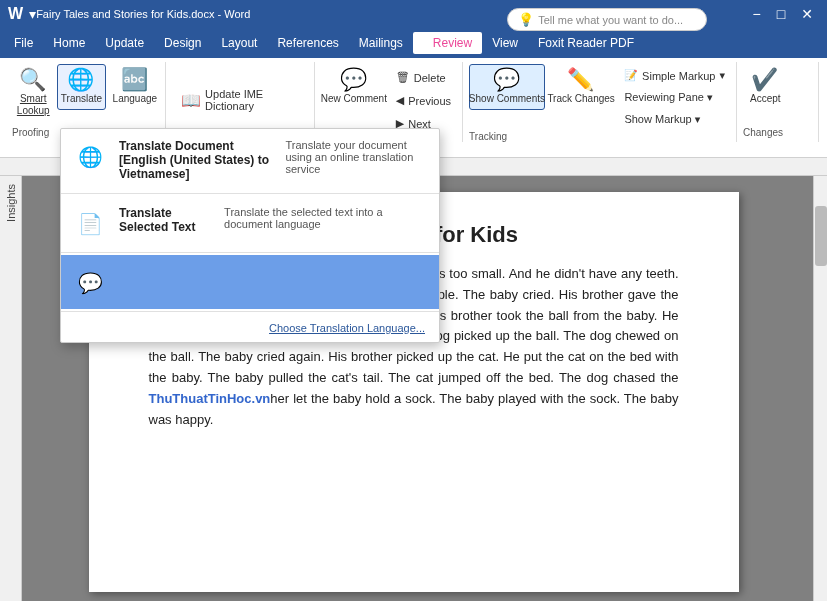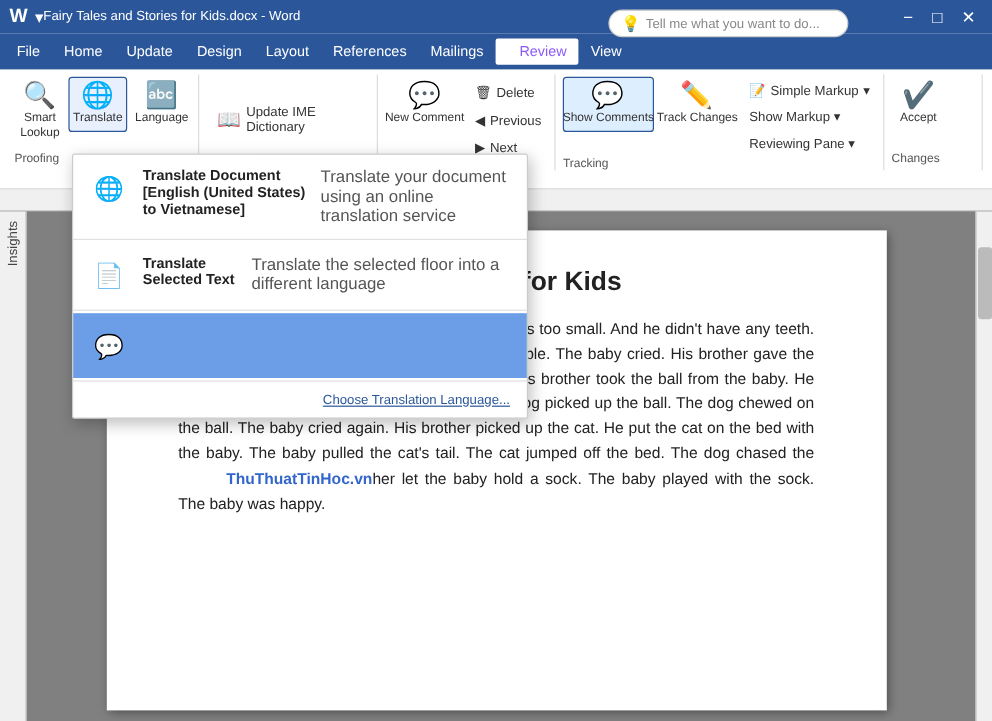--- a/index.html
+++ b/index.html
@@ -29,21 +29,21 @@
       align-items: center;
       padding: 0 4px;
     }
     .menu-item {
       color: white;
       padding: 4px 10px;
       cursor: pointer;
       font-size: 12px;
       border-radius: 2px;
     }
-    .menu-item.active { background: white; color: #8b5cf6; padding-left: 20px; }
+    .menu-item.active { background: white; color: #ec4899; padding-left: 20px; }
 
     
     .ribbon {
       background: white;
       border-bottom: 1px solid #d0d0d0;
       padding: 4px 8px 0 8px;
       height: 100px;
       position: relative;
     }
     .ribbon-groups {
@@ -176,21 +176,20 @@
     }
     .doc-text {
       font-size: 13px;
       line-height: 1.6;
       color: #222;
       text-align: justify;
     }
     .doc-text .watermark {
       color: #3366cc;
       font-weight: bold;
-      margin-left: 40px;
     }
 
     
     .dropdown-menu {
       position: absolute;
       top: 128px;
       left: 60px;
       background: white;
       border: 1px solid #ccc;
       box-shadow: 2px 4px 12px rgba(0,0,0,0.25);
@@ -212,21 +211,21 @@
       display: flex;
       align-items: center;
       justify-content: center;
       font-size: 20px;
       flex-shrink: 0;
       margin-top: 2px;
     }
     .dropdown-item-text { display: flex; gap: 2px; }
     .dropdown-item-title { font-size: 12px; font-weight: 600; color: #222; }
     .dropdown-item-title.white { color: white; }
-    .dropdown-item-desc { font-size: 14px; color: #555; }
+    .dropdown-item-desc { font-size: 11px; color: #555; }
     .dropdown-item-desc.white { color: #ddeeff; }
     .dropdown-divider { height: 1px; background: #e0e0e0; margin: 2px 0; }
     .dropdown-footer {
       padding: 8px 14px;
       font-size: 11px;
       color: #2b579a;
       cursor: pointer;
       text-decoration: underline;
       text-align: right;
     }
@@ -282,34 +281,35 @@
 <div class="menu-bar">
   <div class="menu-item">File</div>
   <div class="menu-item">Home</div>
   <div class="menu-item">Update</div>
   <div class="menu-item">Design</div>
   <div class="menu-item">Layout</div>
   <div class="menu-item">References</div>
   <div class="menu-item">Mailings</div>
   <div class="menu-item active">Review</div>
   <div class="menu-item">View</div>
+  <div class="menu-item">Foxit Reader PDF</div>
   <div class="tell-me" style="margin-left:auto;">
     <span style="font-size:13px;">💡</span>
     <span>Tell me what you want to do...</span>
   </div>
 </div>
 
 <div class="ribbon">
   <div class="ribbon-groups">
 
     <div class="ribbon-group">
       <div class="ribbon-buttons" style="flex-direction:row;gap:2px;">
         <div class="ribbon-btn">
           <span class="icon">🔍</span>
-          <span class="label" style="white-space:pre-line;">Smart
+          <span class="label" style="white-space:pre-line;text-decoration:underline;">Smart
 Lookup</span>
         </div>
         <div class="ribbon-btn" style="border-color:#2b579a;background:#e8f0fe;">
           <span class="icon">🌐</span>
           <span class="label">Translate</span>
         </div>
         <div class="ribbon-btn">
           <span class="icon">🔤</span>
           <span class="label">Language</span>
         </div>
@@ -364,24 +364,24 @@
           <span class="label">Track
 Changes</span>
         </div>
         <div style="display:flex;flex-direction:column;gap:3px;margin-top:2px;flex:1;">
           <div class="ribbon-btn-small">
             <span>📝</span>
             <span>Simple Markup</span>
             <span>▾</span>
           </div>
           <div class="ribbon-btn-small">
+            <span>Reviewing Pane ▾</span>
+          </div>
+          <div class="ribbon-btn-small">
             <span>Show Markup ▾</span>
-          </div>
-          <div class="ribbon-btn-small">
-            <span>Reviewing Pane ▾</span>
           </div>
         </div>
       </div>
       <div class="ribbon-group-label">Tracking</div>
     </div>
 
     <div class="ribbon-group" style="min-width:80px;">
       <div class="ribbon-buttons">
         <div class="ribbon-btn">
           <span class="icon">✔️</span>
@@ -433,21 +433,21 @@
       <span class="dropdown-item-title">Translate Document [English (United States) to Vietnamese]</span>
       <span class="dropdown-item-desc">Translate your document using an online translation service</span>
     </div>
   </div>
   <div class="dropdown-divider"></div>
 
   <div class="dropdown-item">
     <div class="dropdown-item-icon">📄</div>
     <div class="dropdown-item-text">
       <span class="dropdown-item-title">Translate Selected Text</span>
-      <span class="dropdown-item-desc">Translate the selected floor into a different language</span>
+      <span class="dropdown-item-desc">Translate the selected text into a document language</span>
     </div>
   </div>
   <div class="dropdown-divider"></div>
 
   <div class="dropdown-item highlighted">
     <div class="dropdown-item-icon" style="color:white;">💬</div>
   </div>
   <div class="dropdown-divider"></div>
 
   <div class="dropdown-footer">Choose Translation Language...</div>

